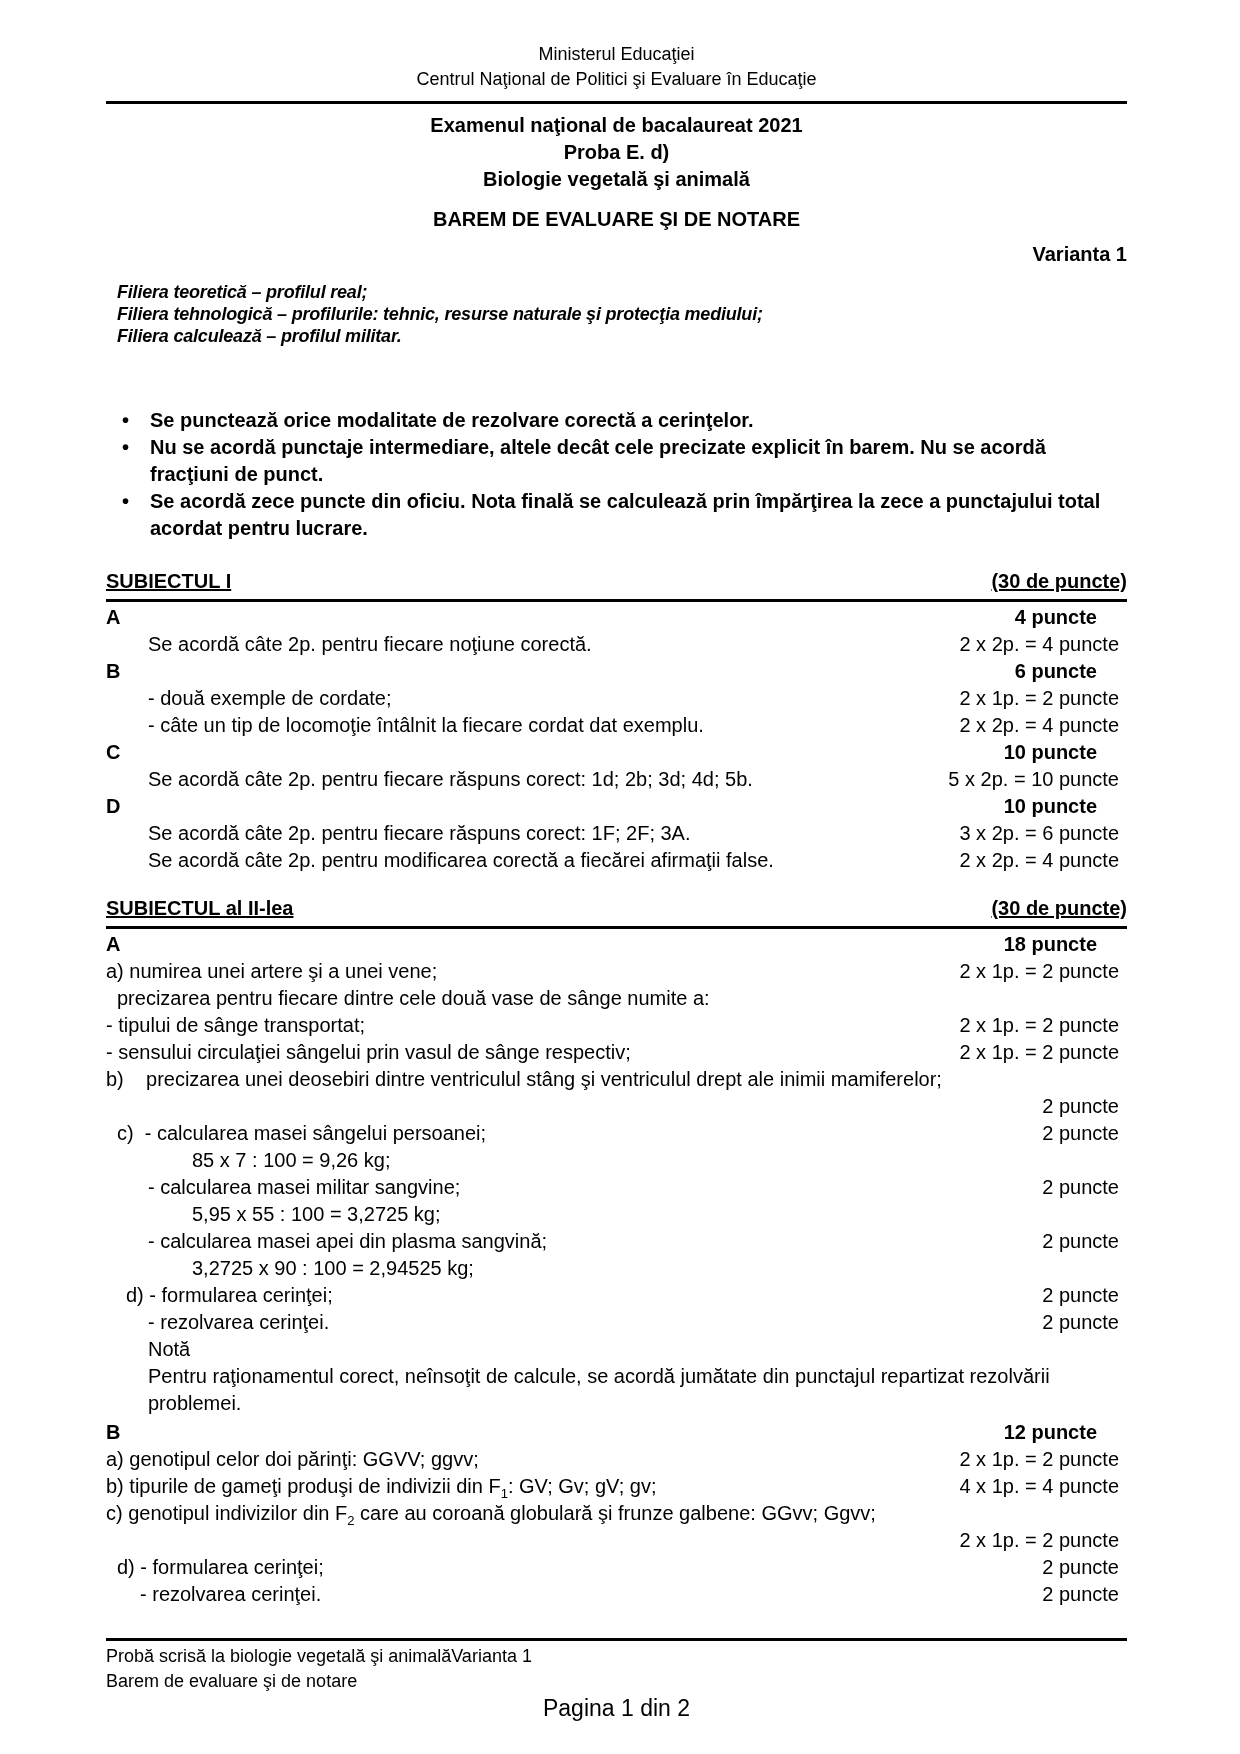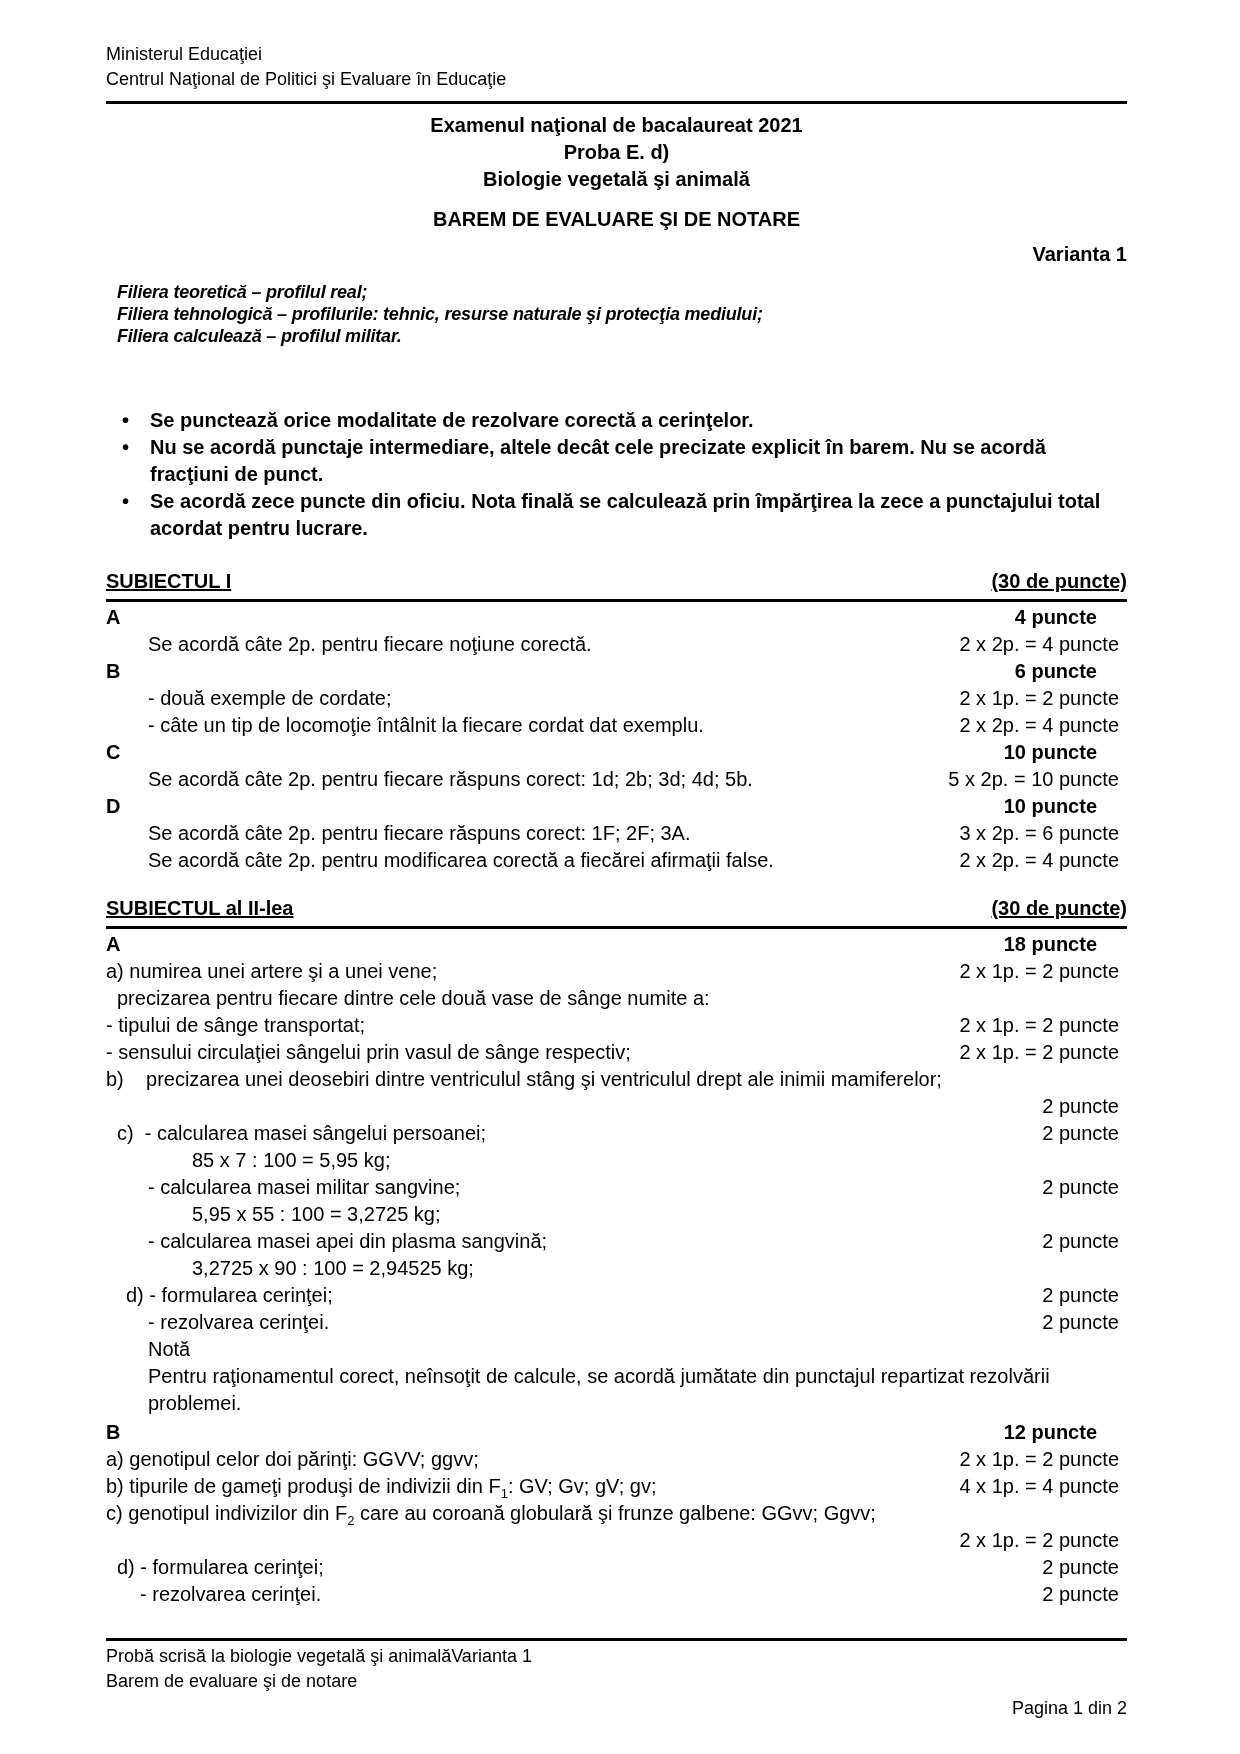--- a/index.html
+++ b/index.html
@@ -12,21 +12,21 @@
     background: #ffffff;
     color: #000000;
     font-family: "Liberation Sans", "DejaVu Sans", sans-serif;
     overflow: hidden;
     box-sizing: border-box;
     padding: 42px 113px 0 106px;
   }
   .content { width: 1021px; }
 
   
-  .h-meta { font-size: 18px; line-height: 25px; }
+  .h-meta { text-align: center; font-size: 18px; line-height: 25px; }
   .h-rule { border-top: 3px solid #000; margin-top: 9px; height: 0; }
 
   
   .h-titles { text-align: center; font-weight: bold; font-size: 20px; line-height: 27px; margin-top: 8px; }
   .h-barem { text-align: center; font-weight: bold; font-size: 20px; line-height: 27px; margin-top: 13px; }
   .h-var { text-align: right; font-weight: bold; font-size: 20px; line-height: 27px; margin-top: 8px; }
 
   
   .filiera { margin-top: 13px; }
   .filiera > div {
@@ -64,21 +64,21 @@
   .row.i34 .cl { padding-left: 34px; }
   .row.i42 .cl { padding-left: 42px; }
   .row.i86 .cl { padding-left: 86px; }
   sub { font-size: 13px; line-height: 0; }
 
   
   .footer { position: absolute; left: 106px; top: 1638px; width: 1021px; }
   .f-rule { border-top: 3px solid #000; height: 0; }
   .f-row { display: flex; justify-content: flex-start; font-size: 18px; line-height: 25px; margin-top: 3px; }
   .f-line2 { font-size: 18px; line-height: 25px; }
-  .f-page { text-align: right; font-size: 18px; line-height: 25px; margin-top: 2px; }
+  .f-page { text-align: center; font-size: 23px; line-height: 25px; margin-top: 2px; }
 </style>
 </head>
 <body>
 
 <div class="page">
   <div class="content">
 
     <div class="h-meta">
       <div>Ministerul Educaţiei</div>
       <div>Centrul Naţional de Politici şi Evaluare în Educaţie</div>
@@ -193,21 +193,21 @@
         </div>
         <div class="row">
           <span class="cl"></span>
           <span class="cr">2 puncte</span>
         </div>
         <div class="row i11">
           <span class="cl">c)&nbsp;&nbsp;- calcularea masei sângelui persoanei;</span>
           <span class="cr">2 puncte</span>
         </div>
         <div class="row i86">
-          <span class="cl">85 x 7 : 100 = 5,95 kg;</span>
+          <span class="cl">85 x 7 : 100 = 9,26 kg;</span>
           <span class="cr"></span>
         </div>
         <div class="row i42">
           <span class="cl">- calcularea masei militar sangvine;</span>
           <span class="cr">2 puncte</span>
         </div>
         <div class="row i86">
           <span class="cl">5,95 x 55 : 100 = 3,2725 kg;</span>
           <span class="cr"></span>
         </div>

